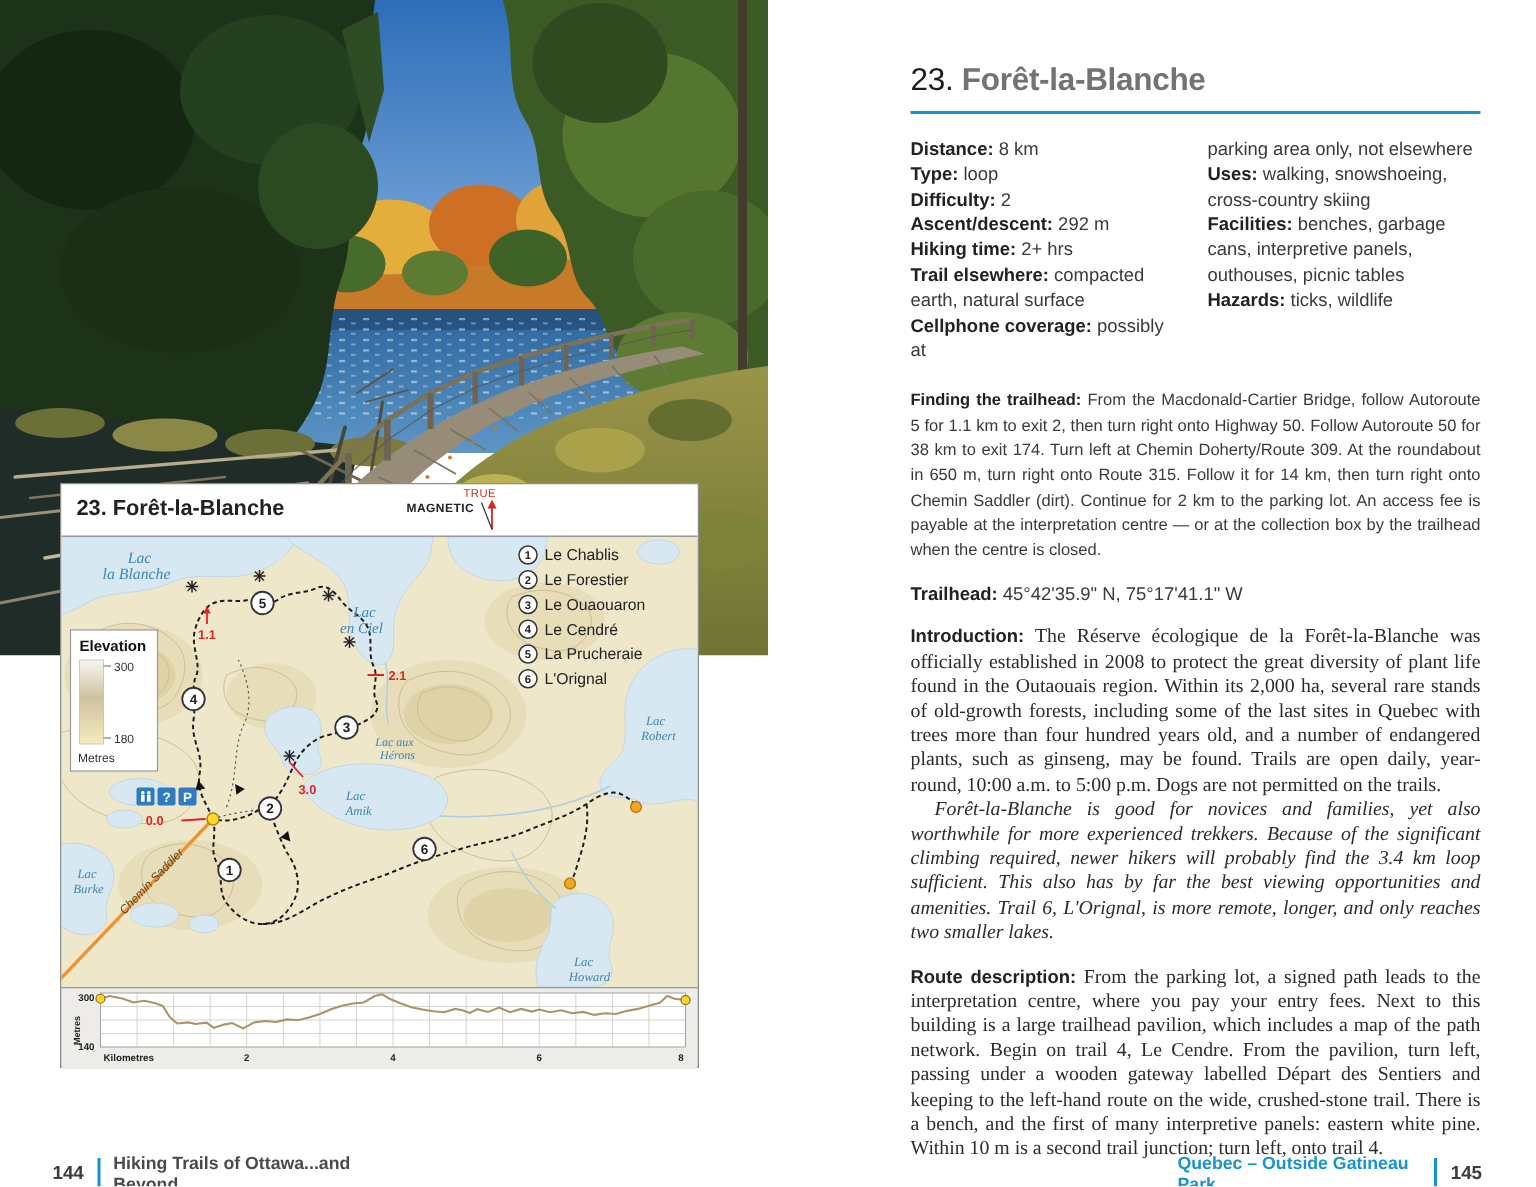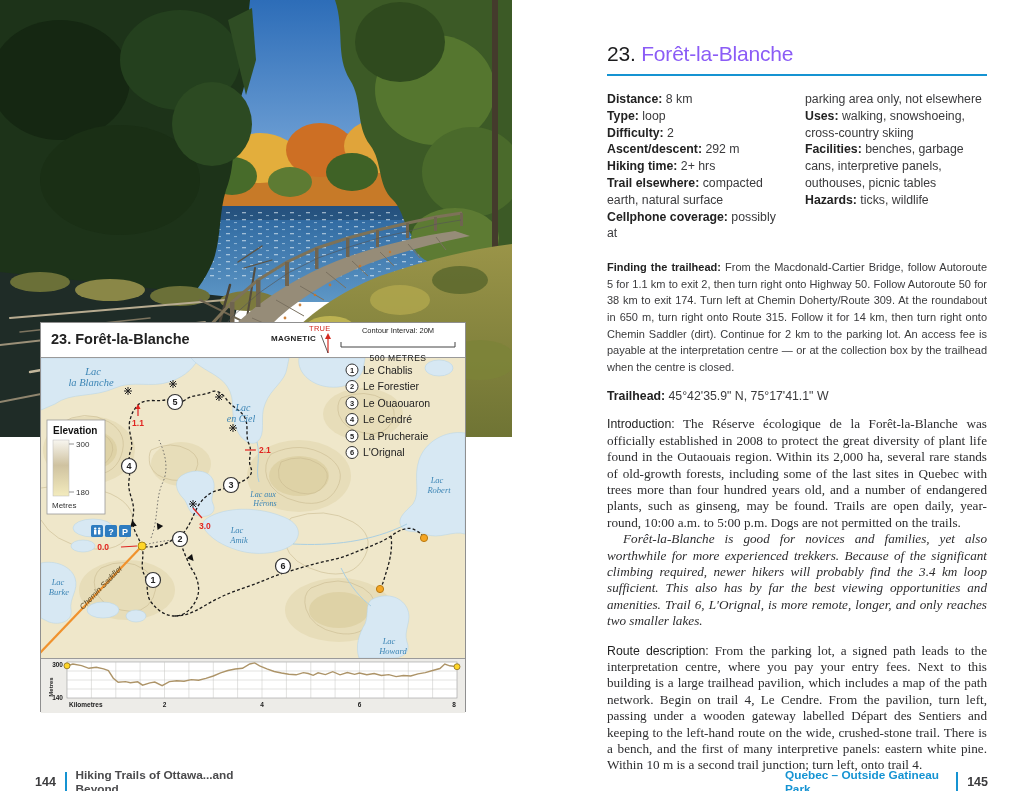--- a/index.html
+++ b/index.html
@@ -27,30 +27,30 @@
   .footer-r{left:785px;width:203px;justify-content:flex-end;}
   .page-num{font-size:12.5px;font-weight:bold;color:#3c3c3e;}
   .vbar{width:2px;height:20px;background:#1593d2;}
   .book-title{font-size:11.8px;font-weight:bold;color:#4a4a4c;}
   .section-title{font-size:11.8px;font-weight:bold;color:#1593d2;}
 
   
   .rp{position:absolute;left:607px;top:42px;width:380px;color:#2e2e30;}
   .rp-head{font-size:21px;font-weight:bold;letter-spacing:-0.2px;}
   .rp-head .num{color:#1c1c1e;font-weight:normal;}
-  .rp-head .nm{color:#8b5cf6;font-weight:normal;}
+  .rp-head .nm{color:#737373;font-weight:bold;}
   .rp-rule{height:2px;background:#1593d2;margin-top:8px;}
   .info{display:grid;grid-template-columns:1fr 1fr;column-gap:16px;margin-top:15px;font-size:12.3px;line-height:16.8px;color:#3a3a3c;}
   .info b{color:#222;}
   .para-sans{margin-top:17px;font-size:11px;line-height:16.6px;color:#3a3a3c;text-align:justify;}
   .para-sans b{color:#222;}
   .trailhead-line{margin-top:14px;font-size:12.3px;color:#3a3a3c;}
   .trailhead-line b{color:#222;}
   .para-serif{margin-top:13px;font-family:"Liberation Serif",serif;font-size:13.2px;line-height:16.4px;color:#2c2c2e;text-align:justify;}
-  .para-serif .lead{font-family:"Liberation Sans",sans-serif;font-weight:normal;font-size:12.3px;color:#222;}
+  .para-serif .lead{font-family:"Liberation Sans",sans-serif;font-weight:bold;font-size:12.3px;color:#222;}
   .para-serif.cont{margin-top:0;text-indent:16px;font-style:italic;}
 </style>
 </head>
 <body>
 
 <div class="spread">
 
   <svg class="photo" viewBox="0 0 512 437">
     <defs>
       <linearGradient id="skyG" x1="0" y1="0" x2="0" y2="1">
@@ -192,29 +192,20 @@
   <div class="map-box">
     <div class="map-header">
       <div class="map-title">23. Forêt-la-Blanche</div>
       <div class="decl-true">TRUE</div>
       <div class="decl-mag">MAGNETIC</div>
       <svg class="decl-svg" width="22" height="22">
         <polygon points="11,0 8,6 14,6" fill="#d42a20"></polygon>
         <line x1="11" y1="4" x2="11" y2="20" stroke="#d42a20" stroke-width="1.2"></line>
         <line x1="11" y1="20" x2="4" y2="2" stroke="#333" stroke-width="0.8"></line>
       </svg>
-      <div class="scale-blk">
-        <div class="scale-contour">Contour Interval: 20M</div>
-        <svg width="118" height="7">
-          <line x1="2" y1="5" x2="116" y2="5" stroke="#444" stroke-width="1"></line>
-          <line x1="2" y1="0" x2="2" y2="5" stroke="#444" stroke-width="1"></line>
-          <line x1="116" y1="0" x2="116" y2="5" stroke="#444" stroke-width="1"></line>
-        </svg>
-        <div class="scale-metres">500 METRES</div>
-      </div>
     </div>
 
     <svg class="map-svg" viewBox="0 0 424 300">
       <defs>
         <linearGradient id="elevGrad" x1="0" y1="0" x2="0" y2="1">
           <stop offset="0" stop-color="#f8f6f0"></stop>
             <stop offset="0.45" stop-color="#cfc2a0"></stop>
             <stop offset="1" stop-color="#f3ebbd"></stop>
         </linearGradient>
         <g id="viewpt" stroke="#222" stroke-width="1">

